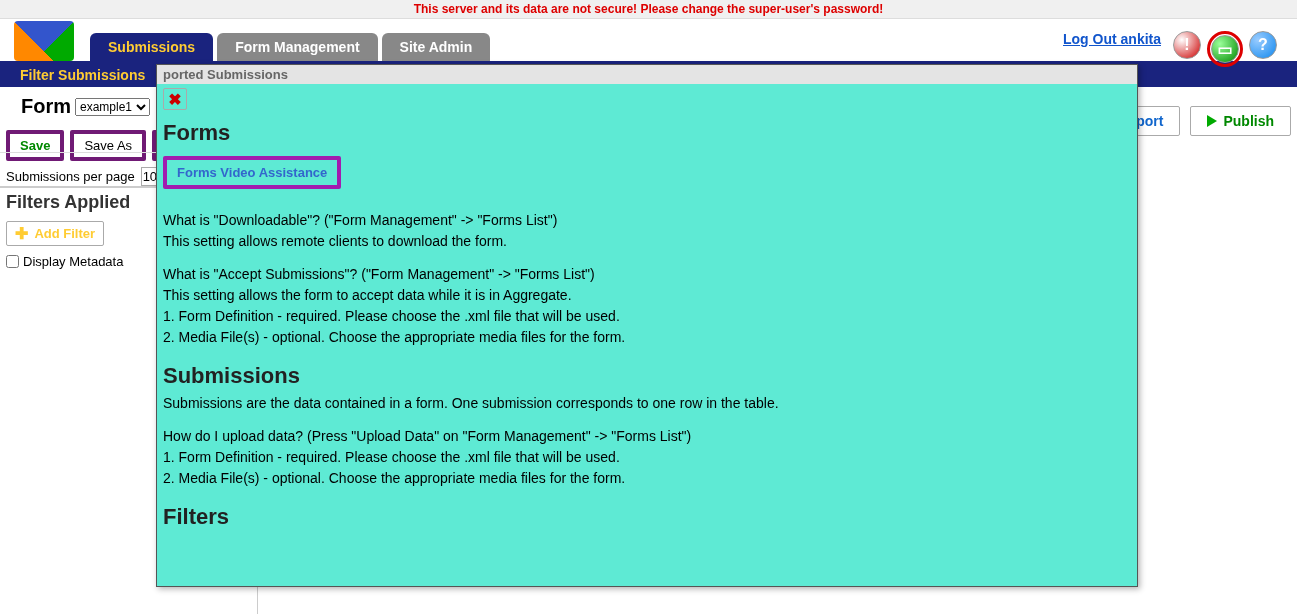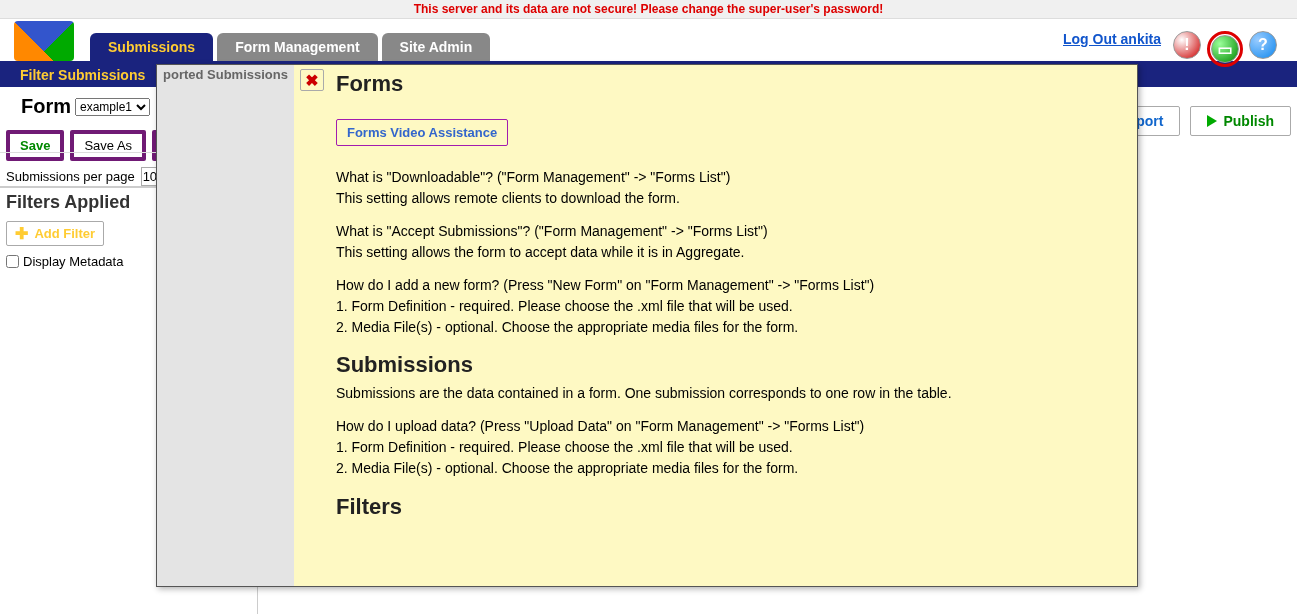--- a/index.html
+++ b/index.html
@@ -55,26 +55,26 @@
   .visualize { color:#bbb; }
 
   .arrow-right { display:inline-block; width:0; height:0; border-top:6px solid transparent; border-bottom:6px solid transparent; border-left:10px solid #00aa00; }
 
   
   .pager { position:absolute; top:160px; right:170px; display:flex; gap:6px; align-items:center; font-size:14px; color:#888; }
   .pager .title { font-weight:bold; color:#666; font-size:20px; margin: 0 20px; }
   .colhdr { position:absolute; top:186px; left:170px; right:160px; height:22px; background:#1a237e; }
 
   
-  .dialog { position:absolute; left:156px; top:64px; width:982px; height:523px; background:#fef9c3; border:1px solid #555; box-shadow: 2px 2px 6px rgba(0,0,0,0.3); display:flex; flex-direction:row; }
+  .dialog { position:absolute; left:156px; top:64px; width:982px; height:523px; background:#5eead4; border:1px solid #555; box-shadow: 2px 2px 6px rgba(0,0,0,0.3); display:flex; flex-direction:column; }
   .dialog-head { background:#e4e4e4; padding:2px 6px; font-weight:bold; font-size:13px; color:#666; }
   .dialog-close { margin:4px 6px; width:24px; height:22px; border:1px solid #aaa; display:inline-flex; align-items:center; justify-content:center; color:#cc0000; font-weight:bold; font-size:16px; cursor:pointer; border-radius:2px; }
   .dialog-body { overflow-y:scroll; padding: 0 10px 10px 6px; font-size:14px; line-height:1.35; flex:1; }
   .dialog-body h2 { font-size:22px; font-weight:bold; margin:4px 0; color:#222; }
-  .link-chip { display:inline-block; border:1px solid #a21caf; padding:4px 10px; color:#3366cc; font-weight:bold; font-size:13px; border-radius:2px; margin:16px 0 8px 0; cursor:pointer; }
+  .link-chip { display:inline-block; border:4px solid #a21caf; padding:4px 10px; color:#3366cc; font-weight:bold; font-size:13px; border-radius:2px; margin:4px 0 8px 0; cursor:pointer; }
   .dialog-body p { margin:2px 0; }
   .dialog-body .gap { margin-top:14px; }
 
   .left-col-border { position:absolute; left:257px; top:242px; bottom:0; width:1px; background:#ccc; }
   .thin-hr { position:absolute; left:0; right:160px; top:152px; height:1px; background:#ddd; }
   .thin-hr2 { position:absolute; left:0; right:160px; top:186px; height:2px; background:#ccc; }
 </style>
 </head>
 <body>
 
@@ -160,21 +160,20 @@
   <div class="dialog-body">
     <h2>Forms</h2>
     <span class="link-chip">Forms Video Assistance</span>
 
     <p class="gap">What is "Downloadable"? ("Form Management" -&gt; "Forms List")</p>
     <p> This setting allows remote clients to download the form.</p>
 
     <p class="gap">What is "Accept Submissions"? ("Form Management" -&gt; "Forms List")</p>
     <p> This setting allows the form to accept data while it is in Aggregate.</p>
 
-    <p class="gap">How do I add a new form? (Press "New Form" on "Form Management" -&gt; "Forms List")</p>
     <p> 1. Form Definition - required. Please choose the .xml file that will be used.</p>
     <p> 2. Media File(s) - optional. Choose the appropriate media files for the form.</p>
 
     <h2 class="gap">Submissions</h2>
     <p>Submissions are the data contained in a form. One submission corresponds to one row in the table.</p>
 
     <p class="gap">How do I upload data? (Press "Upload Data" on "Form Management" -&gt; "Forms List")</p>
     <p> 1. Form Definition - required. Please choose the .xml file that will be used.</p>
     <p> 2. Media File(s) - optional. Choose the appropriate media files for the form.</p>
 

